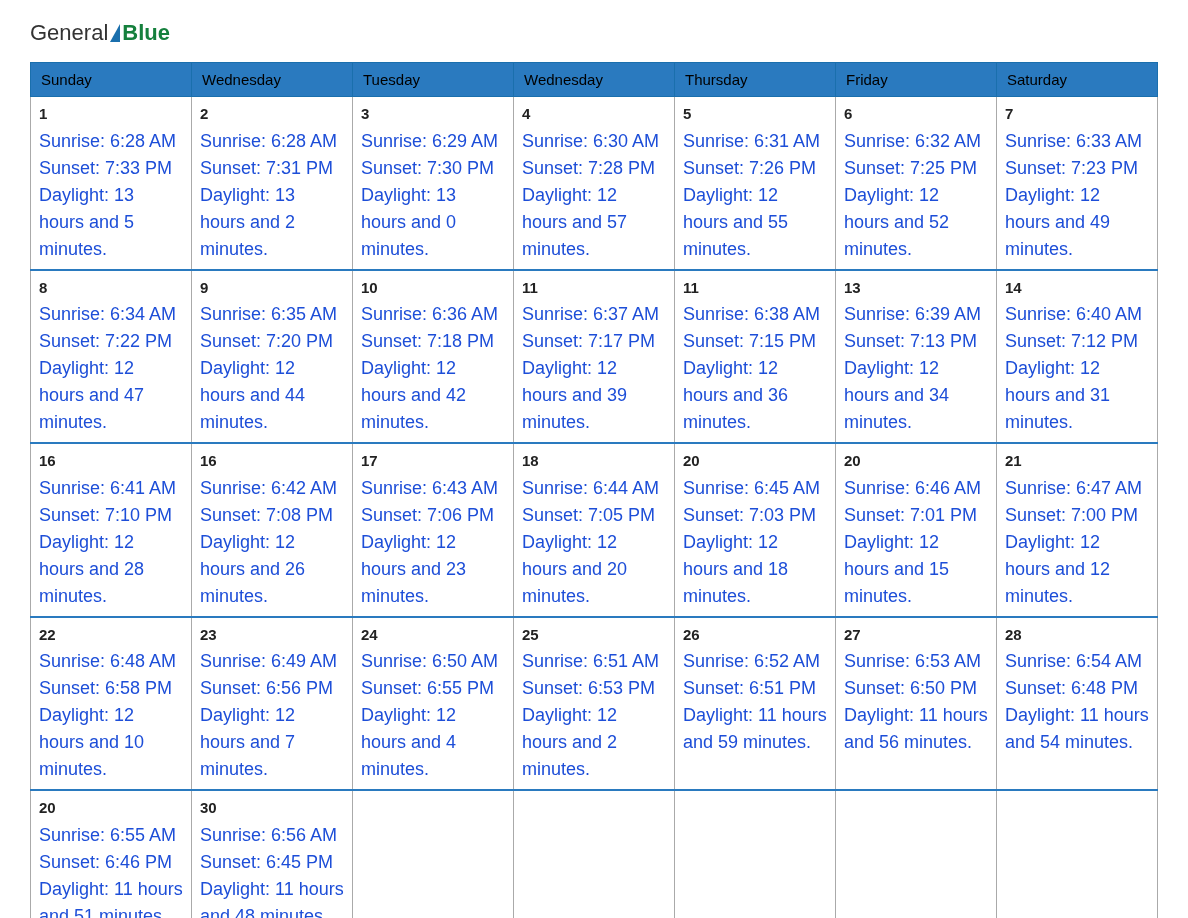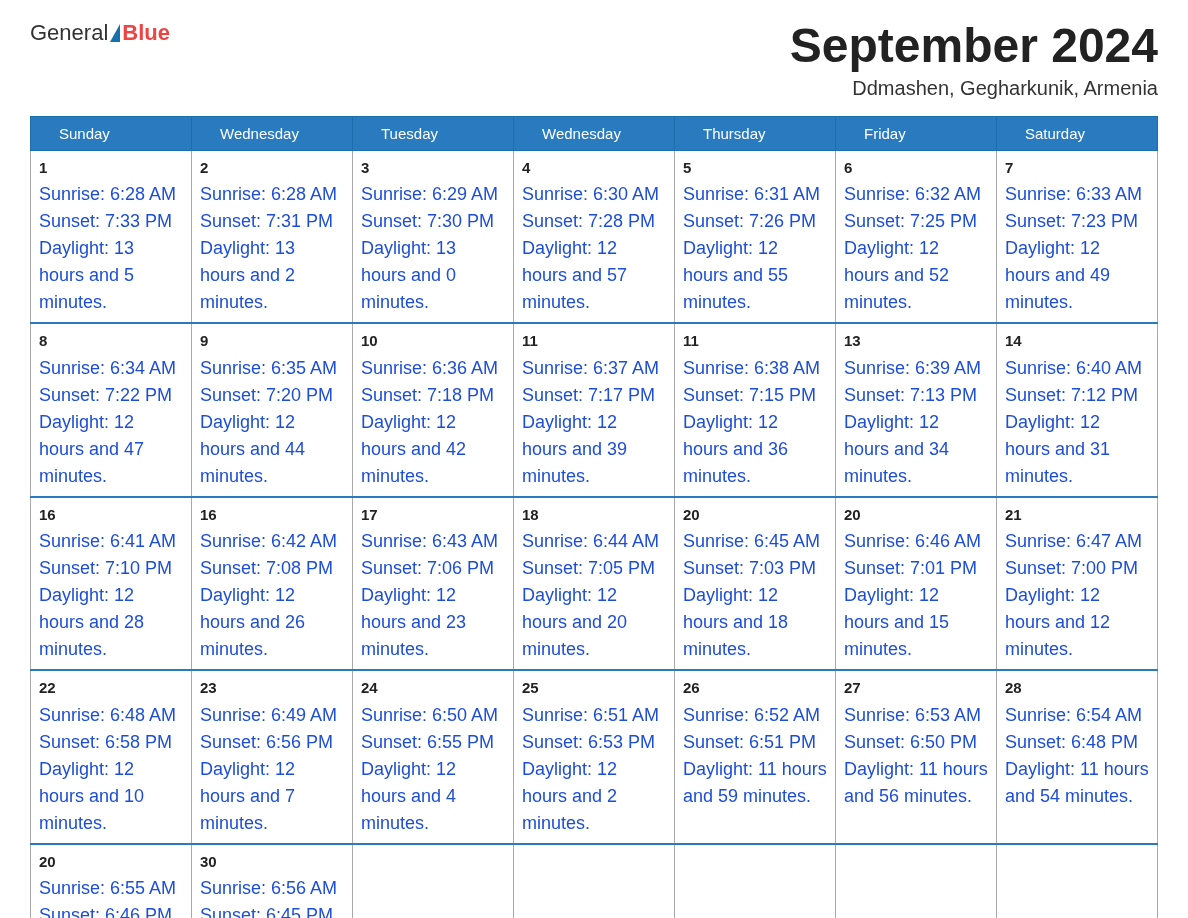--- a/index.html
+++ b/index.html
@@ -27,21 +27,21 @@
       font-size: 22px;
       font-weight: bold;
       color: #333;
     }
     .logo-general {
       color: #333;
       font-size: 22px;
       font-weight: normal;
     }
     .logo-blue {
-      color: #ef4444;
+      color: #15803d;
       font-size: 22px;
       font-weight: bold;
       margin-left: 0px;
     }
     .logo-triangle {
       width: 0;
       height: 0;
       border-left: 10px solid transparent;
       border-bottom: 18px solid #1a6fad;
       display: inline-block;
@@ -62,24 +62,24 @@
       color: #333;
       margin-top: 4px;
     }
     .calendar-table {
       width: 100%;
       border-collapse: collapse;
       border: 1px solid #999;
     }
     .calendar-table th {
       background-color: #2a7abf;
-      color: #ffffff;
+      color: #000000;
       font-size: 15px;
       font-weight: normal;
-      padding: 8px 28px;
+      padding: 8px 10px;
       text-align: left;
       border: 1px solid #1a6fad;
     }
     .calendar-table td {
       vertical-align: top;
       padding: 6px 8px;
       border: 1px solid #aaa;
       width: calc(100% / 7);
       min-height: 100px;
       font-size: 13px;
@@ -108,24 +108,20 @@
 </head>
 <body>
 
 <div class="header-section">
   <div class="logo-area">
     <div class="logo-text">
       <span class="logo-general">General</span>
       <span class="logo-triangle"></span>
       <span class="logo-blue">Blue</span>
     </div>
-  </div>
-  <div class="title-area">
-    <div class="month-title">September 2024</div>
-    <div class="location-subtitle">Ddmashen, Gegharkunik, Armenia</div>
   </div>
 </div>
 
 <table class="calendar-table">
   <thead>
     <tr>
     <th>Sunday</th>
         <th>Wednesday</th>
         <th>Tuesday</th>
         <th>Wednesday</th>

